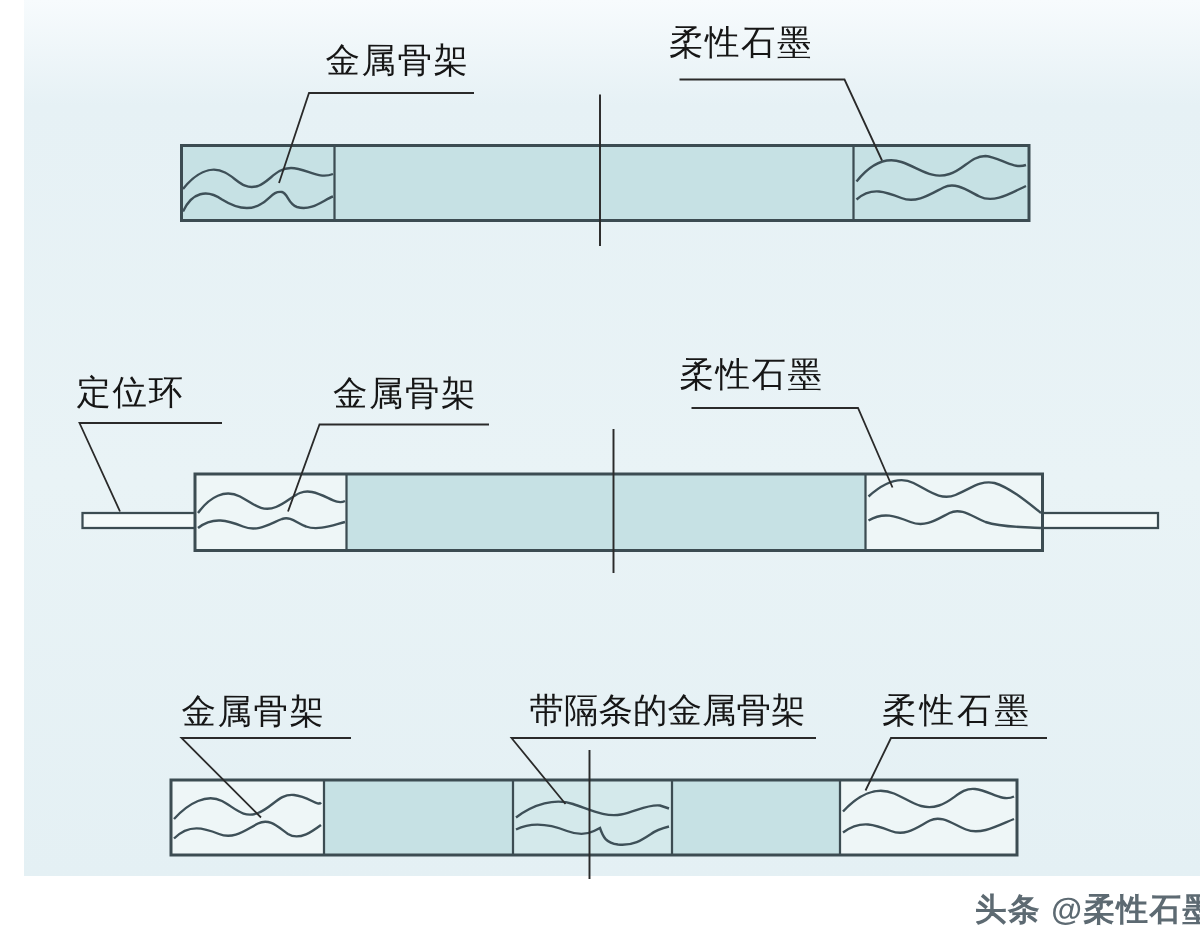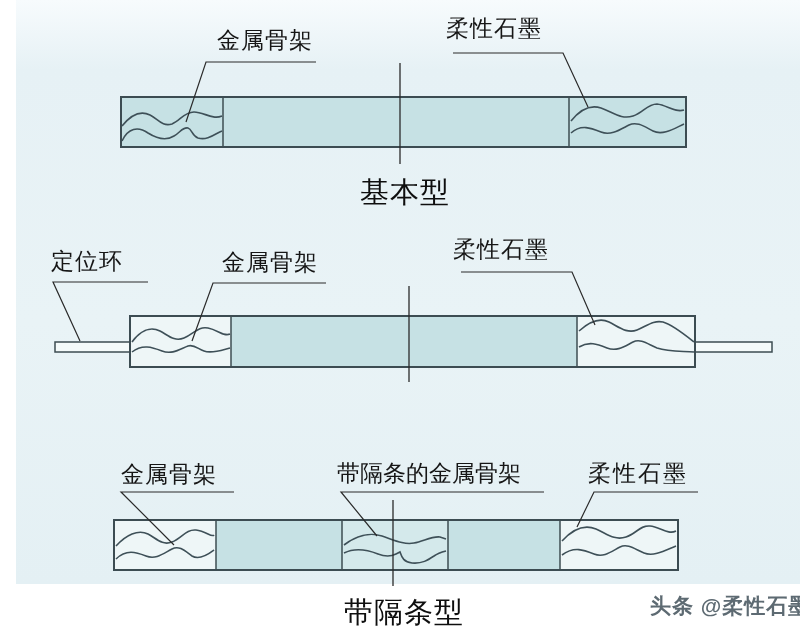--- a/index.html
+++ b/index.html
@@ -129,25 +129,23 @@
       <line x1="377" y1="500" x2="377" y2="586" stroke="#2a2a2a" stroke-width="1.3"></line>
 
       <polyline points="218,492 105,492 158,545" fill="none" stroke="#2a2a2a" stroke-width="1.2"></polyline>
       <polyline points="528,492 325,492 361,536" fill="none" stroke="#2a2a2a" stroke-width="1.2"></polyline>
       <polyline points="682,492 578,492 561,527" fill="none" stroke="#2a2a2a" stroke-width="1.2"></polyline>
     </g>
   </svg>
 
   <div class="lbl" style="left:201px;top:28px;">金属骨架</div>
   <div class="lbl" style="left:430px;top:16px;">柔性石墨</div>
-  <div class="caption" style="left:344px;top:177px;">基本型</div>
 
   <div class="lbl" style="left:35px;top:249px;">定位环</div>
   <div class="lbl" style="left:206px;top:250px;">金属骨架</div>
   <div class="lbl" style="left:437px;top:237px;">柔性石墨</div>
 
   <div class="lbl" style="left:105px;top:462px;">金属骨架</div>
-  <div class="lbl" style="left:321px;top:461px;letter-spacing:0;">带隔条的金属骨架</div>
+  <div class="lbl" style="left:337px;top:461px;letter-spacing:0;">带隔条的金属骨架</div>
   <div class="lbl" style="left:572px;top:461px;letter-spacing:2px;">柔性石墨</div>
-  <div class="caption" style="left:328px;top:597px;">带隔条型</div>
 
   <div class="watermark">头条 @柔性石墨</div>
 </div>
 
 </body></html>

